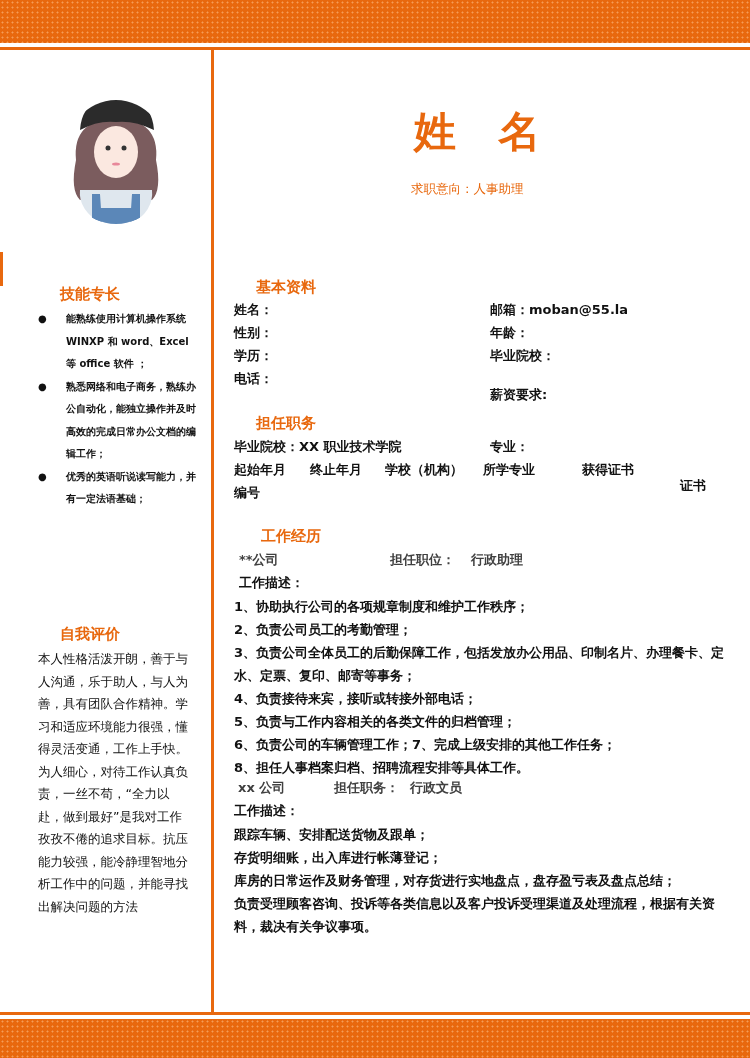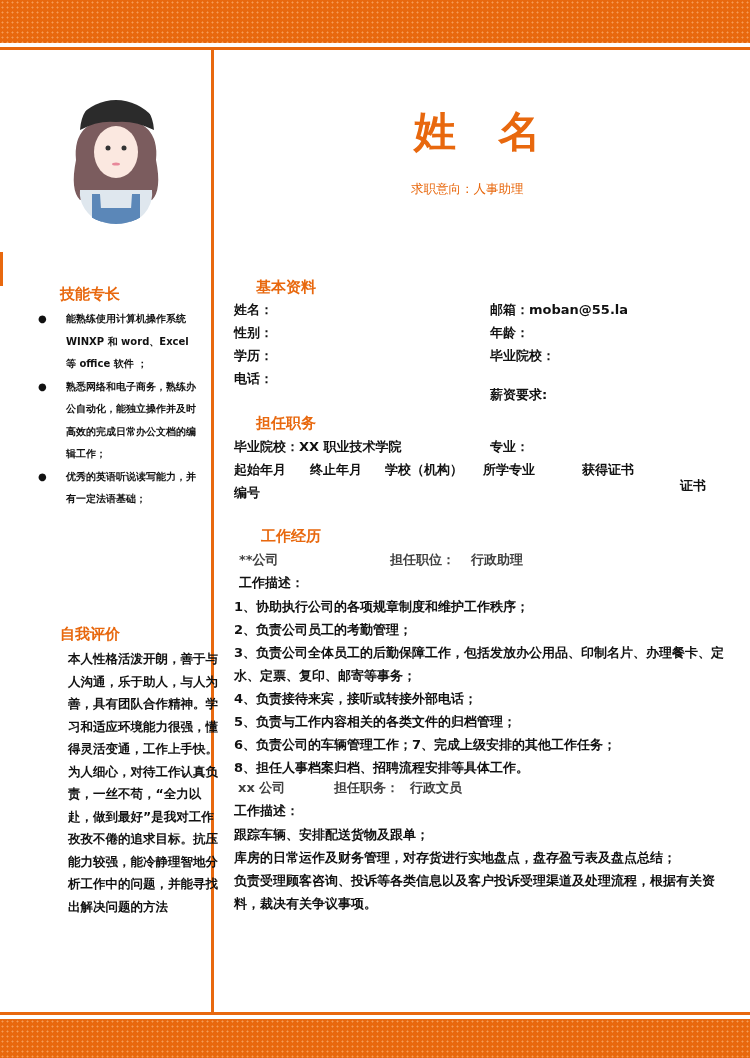--- a/index.html
+++ b/index.html
@@ -24,21 +24,21 @@
     position: absolute; left: 62px; top: 90px; width: 108px; height: 134px;
   }
 
   .orange { color: #404040; }
   .section-title { position: absolute; font-size: 15px; font-weight: bold; color: #e8680e; margin-left: 22px; }
 
   
   .skills { position: absolute; left: 38px; top: 308px; width: 160px; list-style: none; }
   .skills li { position: relative; padding-left: 28px; font-size: 10px; font-weight: bold; line-height: 22.5px; }
   .skills li::before { content: "●"; position: absolute; left: 0; top: 0; font-size: 10px; }
-  .self-eval { position: absolute; left: 38px; top: 648px; width: 156px; font-size: 12.5px; font-weight: bold; line-height: 22.5px; margin-left: 30px; }
+  .self-eval { position: absolute; left: 38px; top: 648px; width: 156px; font-size: 12.5px; font-weight: normal; line-height: 22.5px; }
 
   
   .name { position: absolute; left: 414px; top: 104px; font-size: 42px; font-weight: bold; color: #e8680e; letter-spacing: 14px; }
   .intent { position: absolute; left: 411px; top: 181px; font-size: 12.5px; font-weight: normal; color: #e8680e; }
   .row { position: absolute; font-size: 13px; font-weight: bold; line-height: 22px; white-space: nowrap; }
   .text-block { position: absolute; left: 234px; font-size: 13px; font-weight: bold; line-height: 23px; width: 500px; }
 </style>
 </head>
 <body>
 
@@ -117,15 +117,16 @@
   <div>6、负责公司的车辆管理工作；7、完成上级安排的其他工作任务；</div>
   <div>8、担任人事档案归档、招聘流程安排等具体工作。</div>
 </div>
 
 <div class="row orange" style="left:238px; top:777px;">xx 公司</div>
 <div class="row orange" style="left:334px; top:777px;">担任职务：</div>
 <div class="row orange" style="left:410px; top:777px;">行政文员</div>
 <div class="row" style="left:234px; top:800px;">工作描述：</div>
 <div class="text-block" style="top:823px;">
   <div>跟踪车辆、安排配送货物及跟单；</div>
+  <div>存货明细账，出入库进行帐薄登记；</div>
   <div>库房的日常运作及财务管理，对存货进行实地盘点，盘存盈亏表及盘点总结；</div>
   <div>负责受理顾客咨询、投诉等各类信息以及客户投诉受理渠道及处理流程，根据有关资料，裁决有关争议事项。</div>
 </div>
 
 </body></html>

